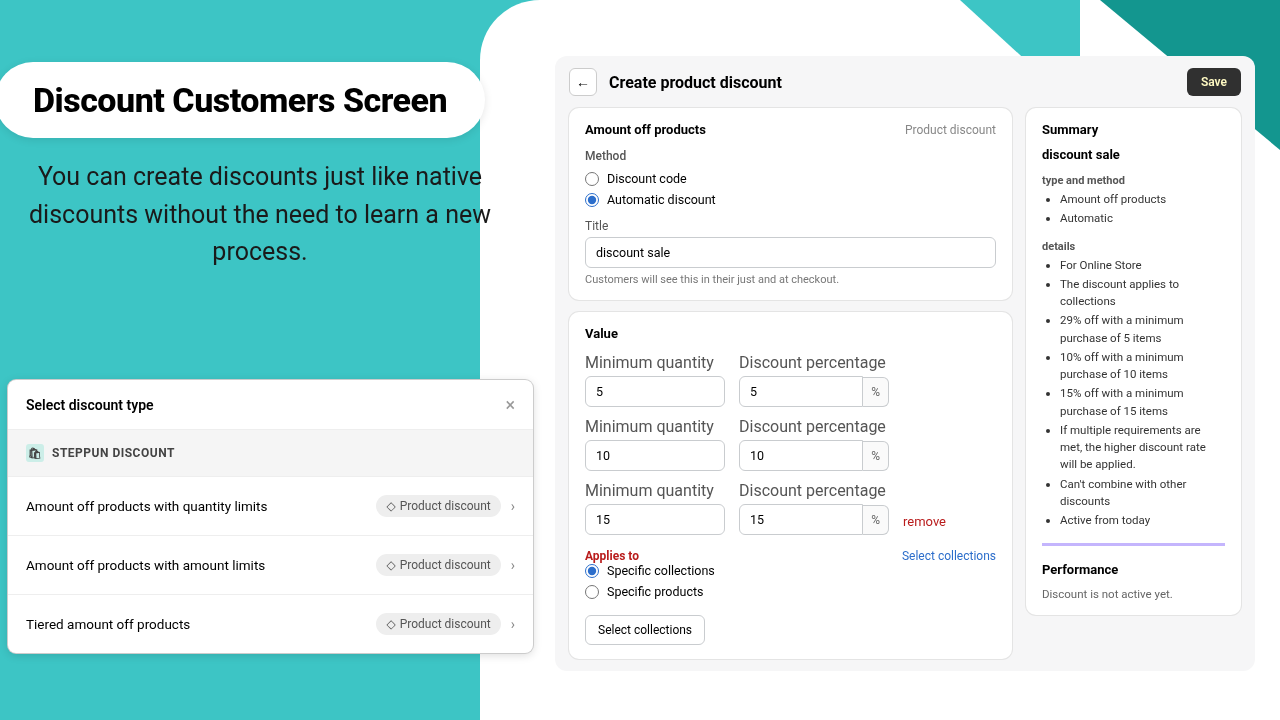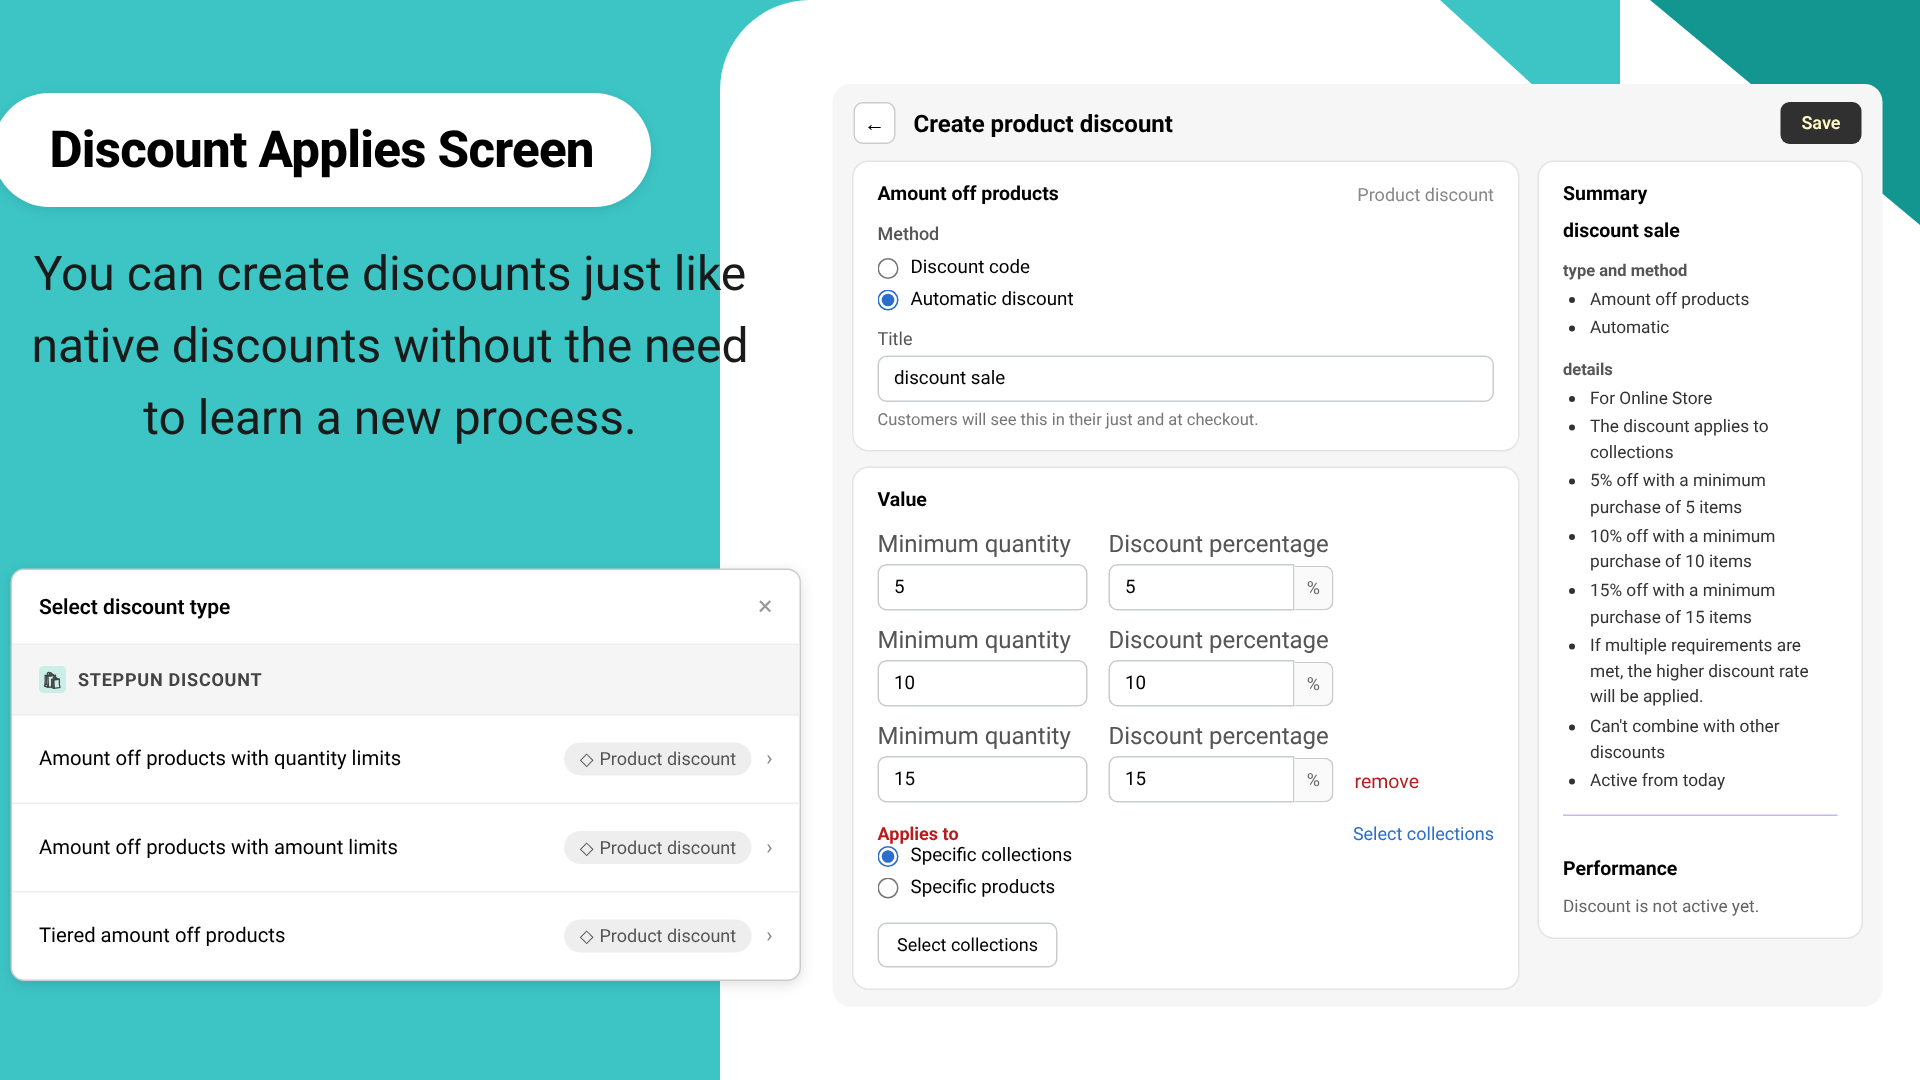--- a/index.html
+++ b/index.html
@@ -2,21 +2,21 @@
 <html><head>
 <meta charset="utf-8">
 <style>
 *{box-sizing:border-box;margin:0;padding:0;font-family:-apple-system,BlinkMacSystemFont,"Segoe UI",Roboto,sans-serif}
 body{width:1280px;height:720px;background:#3dc5c5;position:relative;overflow:hidden}
 .white-curve{position:absolute;top:0;left:480px;width:800px;height:720px;background:white;border-radius:60px 0 0 0}
 .teal-corner{position:absolute;top:0;right:0;width:0;height:0;border-top:150px solid #13968f;border-left:180px solid transparent}
 .teal-corner2{position:absolute;top:0;right:200px;width:0;height:0;border-top:110px solid #3dc5c5;border-left:120px solid transparent}
 .header-pill{position:absolute;top:62px;left:-5px;background:white;border-radius:50px;padding:18px 38px;box-shadow:0 2px 8px rgba(0,0,0,.1)}
 .header-pill h1{font-size:34px;font-weight:800;letter-spacing:-.5px}
-.subtitle{position:absolute;top:158px;left:0;width:520px;font-size:32px;line-height:1.5;text-align:center;color:#1a1a1a;padding:0 10px}
+.subtitle{position:absolute;top:158px;left:0;width:520px;font-size:25px;line-height:1.5;text-align:center;color:#1a1a1a;padding:0 10px}
 .dialog{position:absolute;top:380px;left:8px;width:525px;background:white;border-radius:8px;box-shadow:0 0 0 1px #ccc,0 2px 10px rgba(0,0,0,.15);overflow:hidden}
 .dialog-head{display:flex;justify-content:space-between;align-items:center;padding:14px 18px;border-bottom:1px solid #eee}
 .dialog-head h3{font-size:14px;font-weight:600}
 .close-x{color:#999;font-size:18px;cursor:pointer}
 .app-row{display:flex;align-items:center;gap:8px;padding:14px 18px;background:#f5f5f5;border-bottom:1px solid #eee;font-size:12px;font-weight:700;letter-spacing:.5px;color:#444}
 .app-ico{width:18px;height:18px;background:#cceee8;border-radius:3px;display:inline-flex;align-items:center;justify-content:center;font-size:11px}
 .type-row{display:flex;align-items:center;justify-content:space-between;padding:18px;border-bottom:1px solid #eee;cursor:pointer}
 .type-row:last-child{border-bottom:none}
 .type-label{font-size:13.5px;color:#000000}
 .type-right{display:flex;align-items:center;gap:10px}
@@ -48,33 +48,33 @@
 .pct-wrap .suffix{border:1px solid #c9cccf;border-left:none;border-radius:0 6px 6px 0;padding:7px 8px;font-size:12px;background:#fafafa;color:#666}
 .remove-link{color:#b91c1c;font-size:13px;cursor:pointer;padding-bottom:6px}
 .applies-head{display:flex;justify-content:space-between;align-items:center}
 .link{color:#2c6ecb;font-size:12px;cursor:pointer}
 .mini-btn{border:1px solid #c9cccf;background:white;border-radius:6px;padding:7px 12px;font-size:12px;cursor:pointer;margin-top:10px}
 .side h4{font-size:13px;font-weight:700;margin-bottom:10px}
 .side h5{font-size:13px;font-weight:700;margin:10px 0}
 .side-sub{font-size:11px;font-weight:700;color:#555;margin:12px 0 4px}
 .side ul{list-style:disc;padding-left:18px}
 .side li{font-size:11.5px;color:#333;line-height:1.5;margin-bottom:2px}
-.perf-block{border-top:1px solid #c4b5fd;margin-top:14px;padding-top:28px}
+.perf-block{border-top:3px solid #c4b5fd;margin-top:14px;padding-top:16px}
 .perf-text{font-size:11.5px;color:#666}
 .value-card h4{font-size:13px;font-weight:700;margin-bottom:12px}
 </style>
 </head>
 <body>
 
 <div class="white-curve"></div>
 <div class="teal-corner2"></div>
 <div class="teal-corner"></div>
 
 <div class="header-pill">
-  <h1>Discount Applies Screen</h1>
+  <h1>Discount Customers Screen</h1>
 </div>
 <div class="subtitle">You can create discounts just like native discounts without the need to learn a new process.</div>
 
 <div class="dialog">
   <div class="dialog-head">
     <h3>Select discount type</h3>
     <span class="close-x">×</span>
   </div>
   <div class="app-row">
     <span class="app-ico">🛍</span>
@@ -197,21 +197,21 @@
         <h5>discount sale</h5>
         <div class="side-sub">type and method</div>
         <ul>
           <li>Amount off products</li>
           <li>Automatic</li>
         </ul>
         <div class="side-sub">details</div>
         <ul>
           <li>For Online Store</li>
           <li>The discount applies to collections</li>
-          <li>5% off with a minimum purchase of 5 items</li>
+          <li>29% off with a minimum purchase of 5 items</li>
           <li>10% off with a minimum purchase of 10 items</li>
           <li>15% off with a minimum purchase of 15 items</li>
           <li>If multiple requirements are met, the higher discount rate will be applied.</li>
           <li>Can't combine with other discounts</li>
           <li>Active from today</li>
         </ul>
         <div class="perf-block">
           <h4>Performance</h4>
           <div class="perf-text">Discount is not active yet.</div>
         </div>

